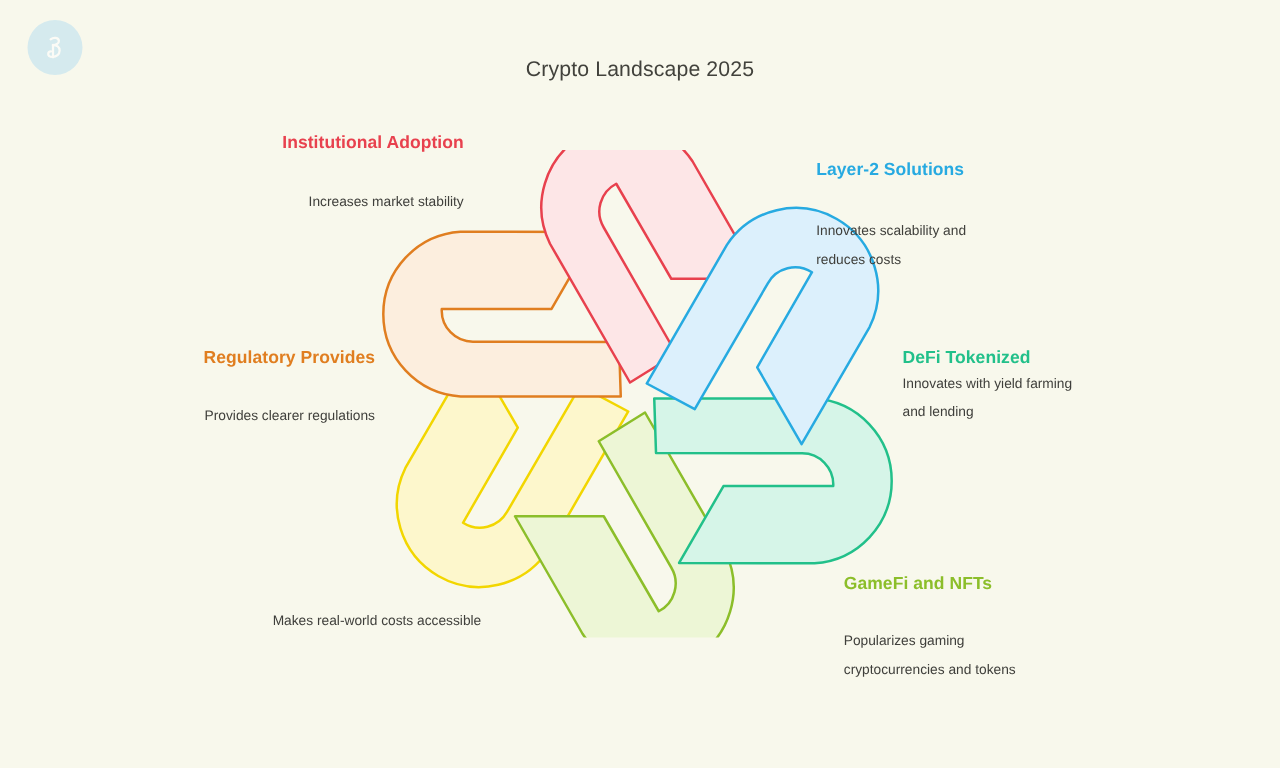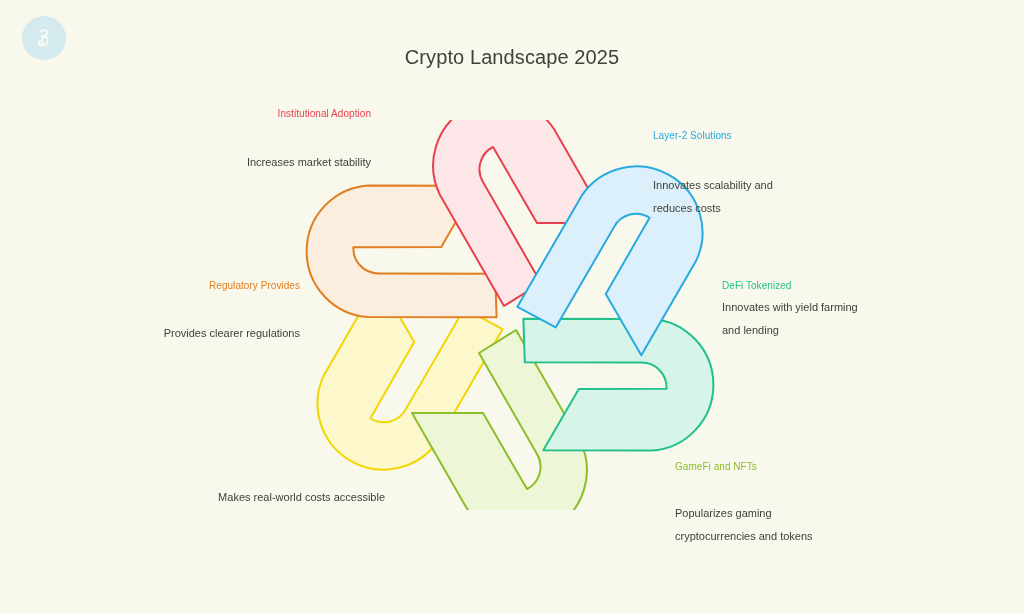--- a/index.html
+++ b/index.html
@@ -38,43 +38,43 @@
   }
   .logo svg { display:block; }
 
   
   .title {
     position: absolute;
     left: 0;
     top: 46px;
     width: 1024px;
     text-align: center;
-    font-size: 20px;
+    font-size: 17px;
     color: #42423c;
     letter-spacing: .1px;
     font-weight: 400;
   }
 
   
   .diagram {
     position: absolute;
     left: 290px;
     top: 120px;
     width: 440px;
     height: 390px;
   }
   .diagram svg { display: block; width: 440px; height: 390px; }
 
   
   .node {
     position: absolute;
   }
   .node .hd {
-    font-weight: normal;
-    font-size: 10px;
+    font-weight: bold;
+    font-size: 14px;
     line-height: 21px;
     letter-spacing: .05px;
   }
   .node .bd {
     font-size: 11px;
     line-height: 22.5px;
     color: #3f3f3b;
     font-weight: 400;
   }
   .node.right { text-align: left; }

